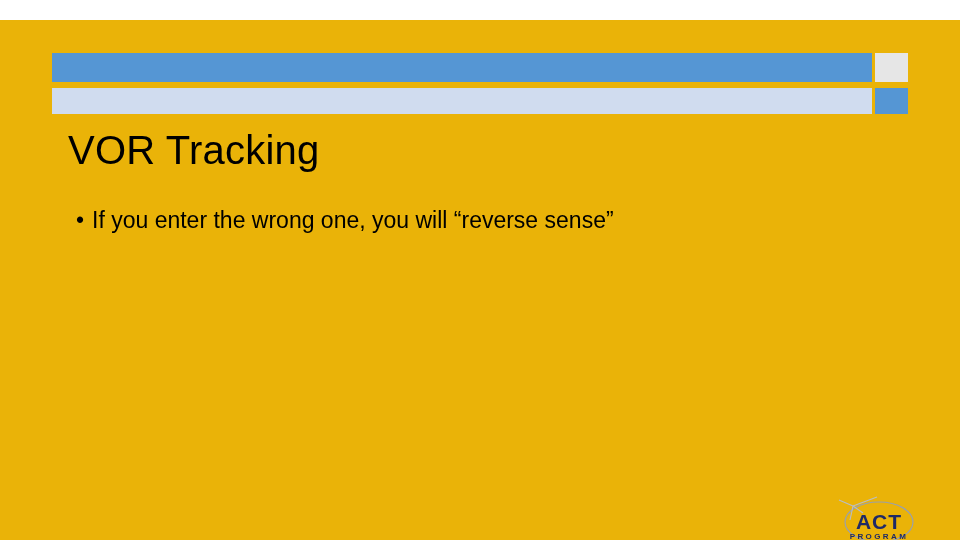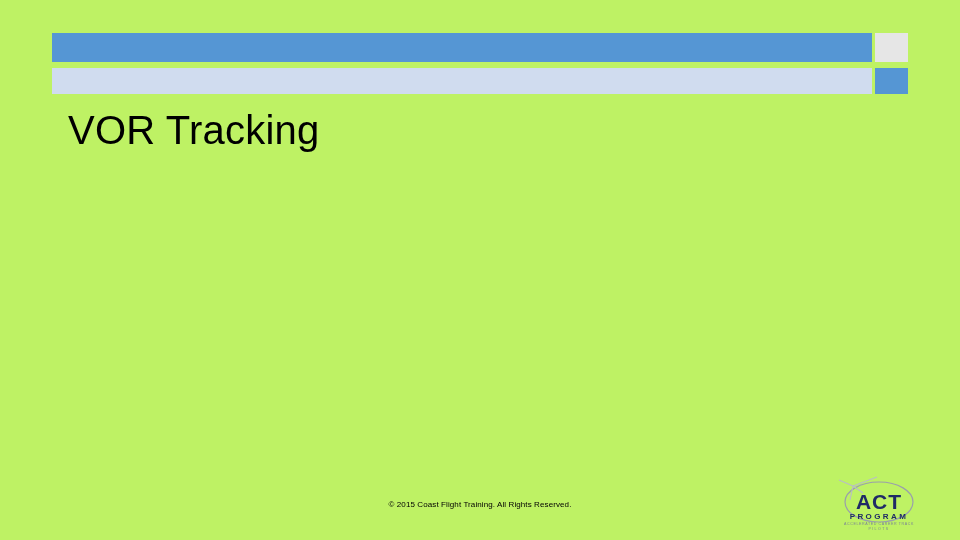--- a/index.html
+++ b/index.html
@@ -11,21 +11,22 @@
     height: 540px;
     background: #ffffff;
     font-family: "Liberation Sans", sans-serif;
     overflow: hidden;
     position: relative;
   }
 
   .slide {
     position: absolute;
     inset: 0;
-    background: #bef264;
+    background: #eab308;
+    margin-top: 20px;
   }
 
   
   .band-row-1 {
     position: absolute;
     left: 52px;
     top: 33px;
     width: 856px;
     height: 29px;
   }
@@ -147,23 +148,25 @@
   </div>
 
   <div class="band-row-2">
     <div class="bar-main-light"></div>
     <div class="bar-cap-blue"></div>
   </div>
 
   <div class="title">VOR Tracking</div>
 
   <ul class="body-list">
+    <li>
+      <span class="bullet-dot">•</span><span>If you enter the wrong one, you will “reverse sense”</span>
+    </li>
   </ul>
 
-  <div class="footer-note">© 2015 Coast Flight Training. All Rights Reserved.</div>
 
 
   <div class="logo-right">
     <svg width="92" height="62" viewBox="0 0 92 62" xmlns="http://www.w3.org/2000/svg">
 
       <ellipse cx="46" cy="28" rx="34" ry="20" fill="none" stroke="#9aa0ab" stroke-width="1.2"></ellipse>
 
       <g stroke="#b8bdc6" stroke-width="1.1" fill="none">
         <line x1="20" y1="12" x2="44" y2="3"></line>
         <line x1="20" y1="12" x2="6" y2="6"></line>

